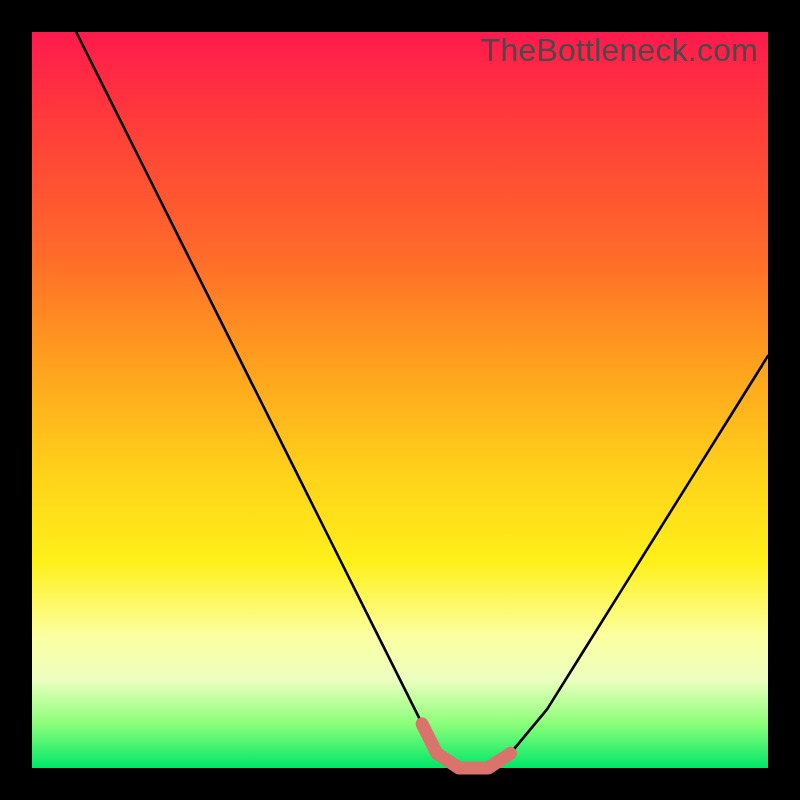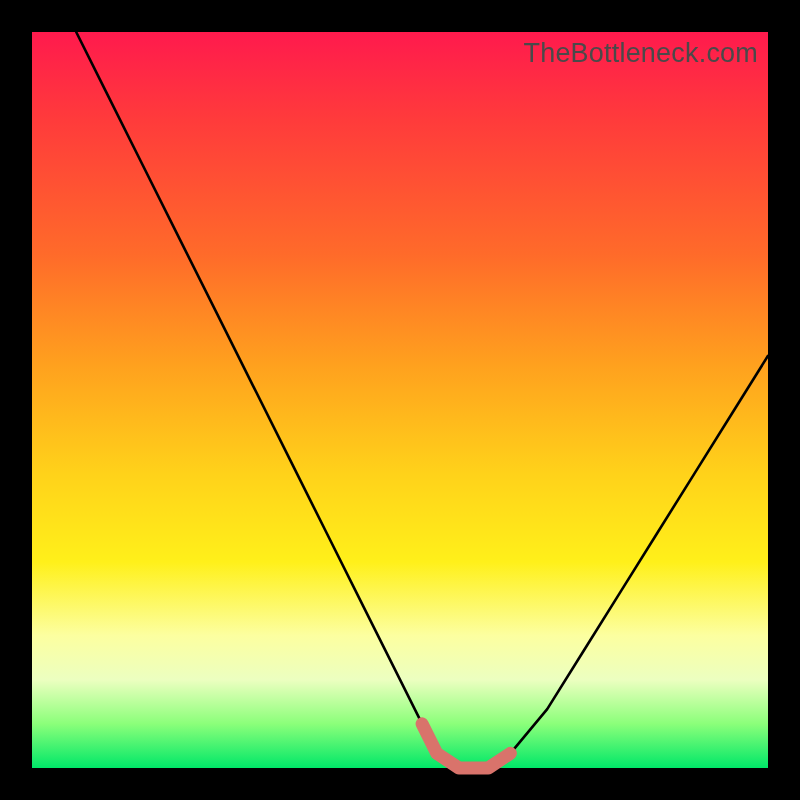--- a/index.html
+++ b/index.html
@@ -33,24 +33,24 @@
       #ffd21a 60%,
       #fff01a 72%,
       #fcffa0 82%,
       #ecffc0 88%,
       #8bff7a 94%,
       #00e768 100%
     );
   }
   .watermark {
     position: absolute;
-    top: 6px;
+    top: 0;
     right: 10px;
     color: #4a4a4a;
-    font-size: 27px;
+    font-size: 32px;
     font-weight: 500;
     letter-spacing: 0.2px;
     user-select: none;
   }
   svg.curve {
     position: absolute;
     left: 0;
     top: 0;
     width: 736px;
     height: 736px;

